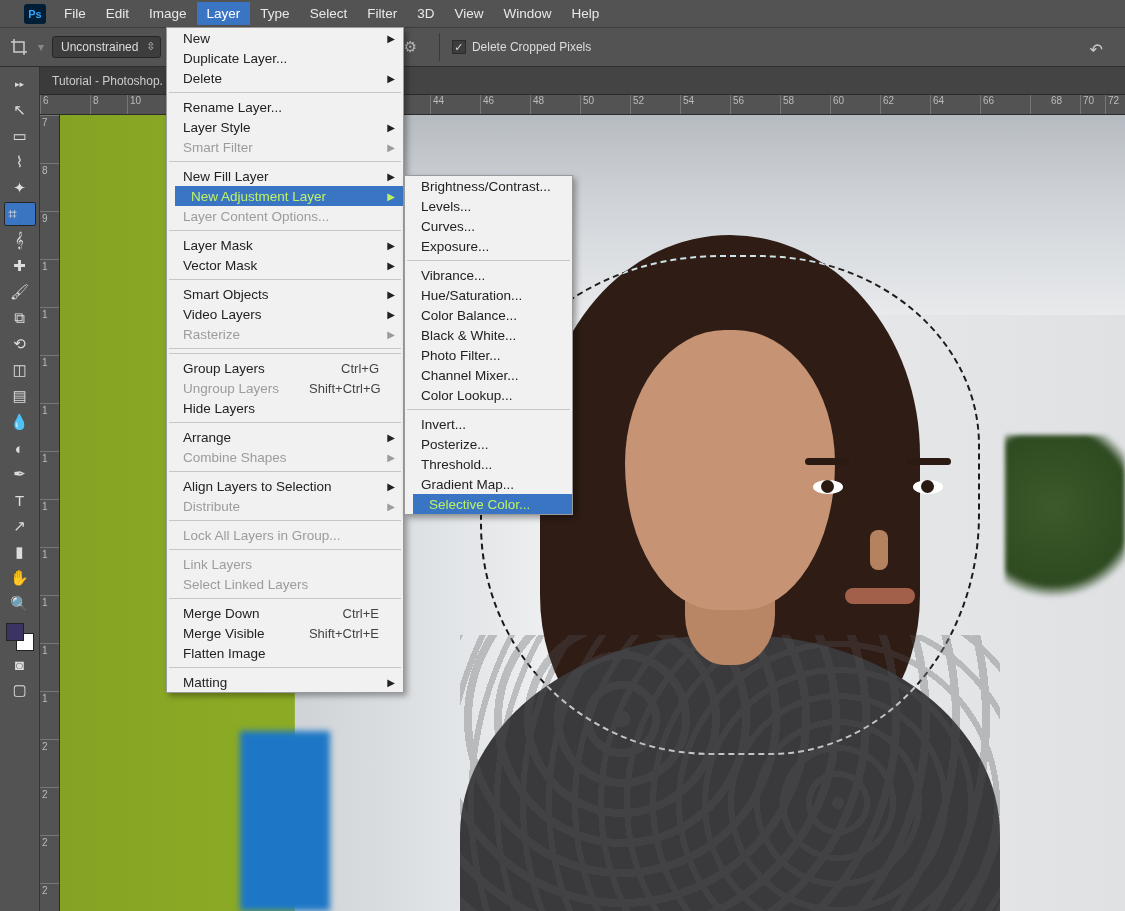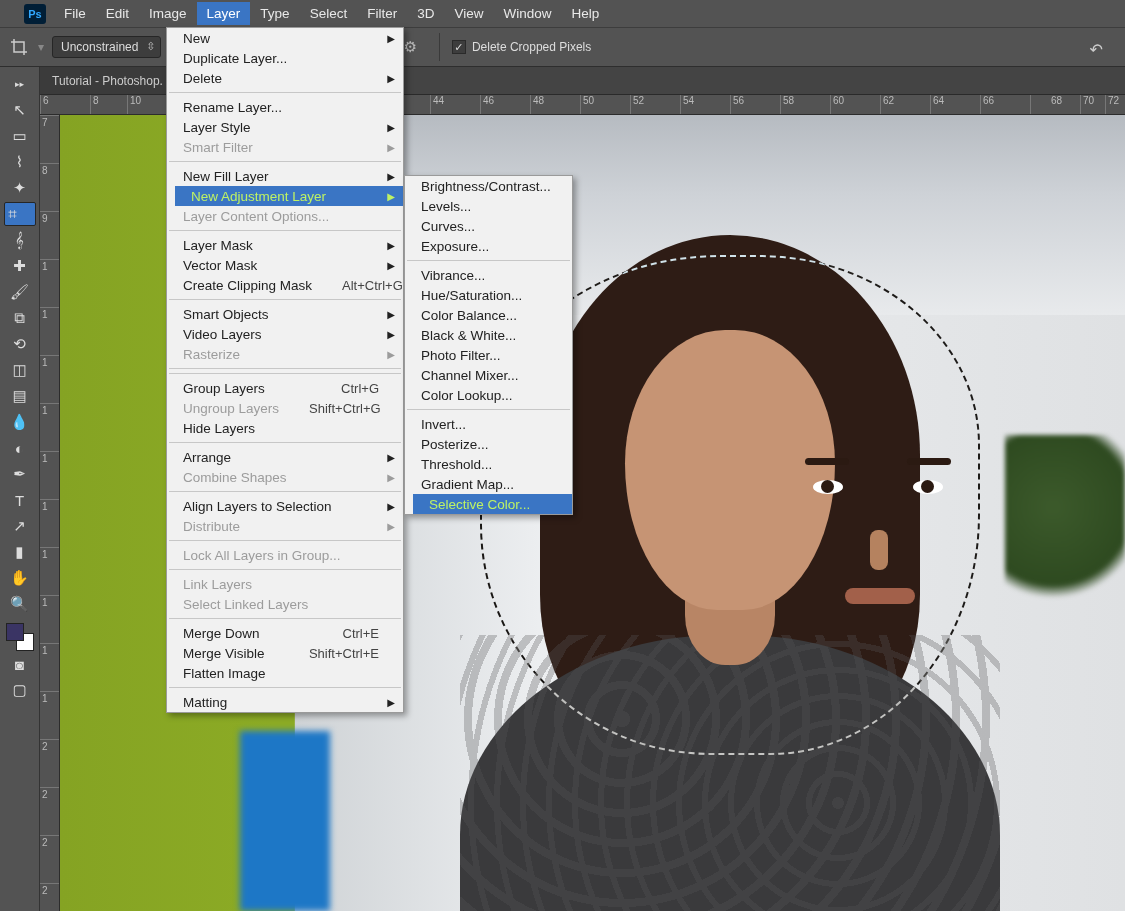--- a/index.html
+++ b/index.html
@@ -267,24 +267,20 @@
     </div>
     <div class="divider"></div>
     <div class="row">
       <span>Layer Mask</span>
       <span class="arr">▶</span>
     </div>
     <div class="row">
       <span>Vector Mask</span>
       <span class="arr">▶</span>
     </div>
-    <div class="row">
-      <span>Create Clipping Mask</span>
-      <span class="sc">Alt+Ctrl+G</span>
-    </div>
     <div class="divider"></div>
     <div class="row">
       <span>Smart Objects</span>
       <span class="arr">▶</span>
     </div>
     <div class="row">
       <span>Video Layers</span>
       <span class="arr">▶</span>
     </div>
     <div class="row dis">

